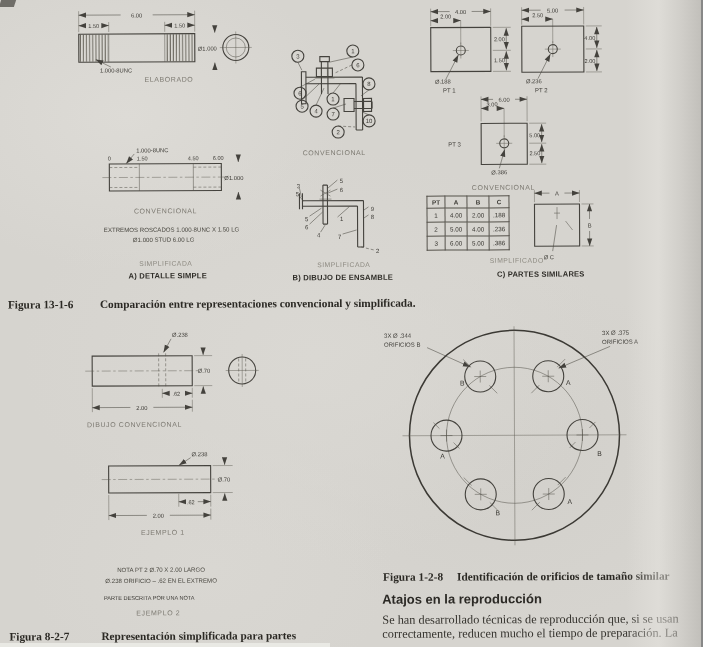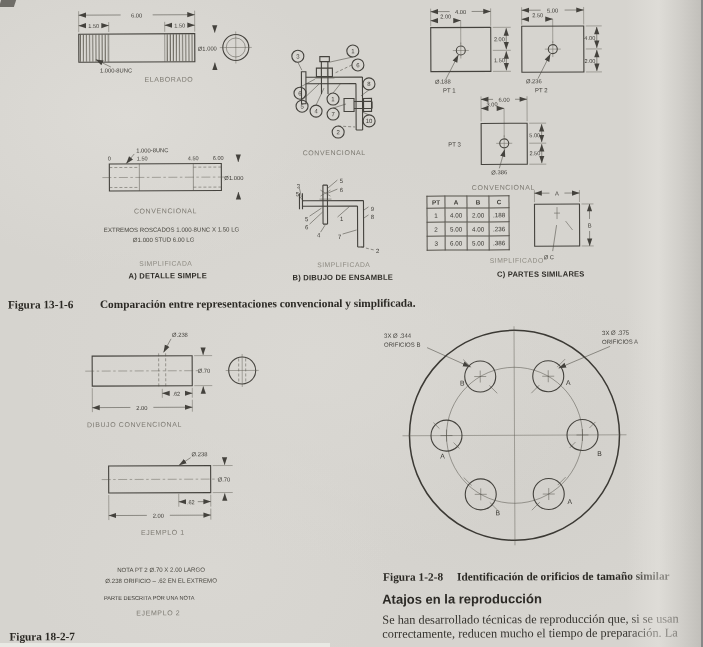--- a/index.html
+++ b/index.html
@@ -370,22 +370,23 @@
 
     <g>
       <text class="note" x="160" y="246" text-anchor="middle">NOTA PT 2 Ø.70 X 2.00 LARGO</text>
       <text class="note" x="160" y="257" text-anchor="middle">Ø.238 ORIFICIO – .62 EN EL EXTREMO</text>
       <text x="148" y="274" text-anchor="middle" style="font-size:5.6px" fill="#918e85">PARTE DESCRITA POR UNA NOTA</text>
       <text class="lab" x="157" y="289.5" fill="#66635c" text-anchor="middle">EJEMPLO 2</text>
     </g>
   </svg>
 
   <div class="caption" style="left:8px;top:629px">
-    <span>Figura 18-2-7</span>
+    <span>Figura 8-2-7</span>
   </div>
+  <div class="caption" style="left:100px;top:629px">Representación simplificada para partes</div>
 
   <svg style="left:370px;top:325px" width="333" height="248" viewBox="0 0 333 248">
     <g>
       <circle class="sb" cx="144" cy="111" r="105"></circle>
       <circle class="s2" cx="144" cy="111" r="68" stroke-width="0.6"></circle>
       <path class="ext" d="M144,2 V221 M32,111 H256" stroke-width="0.55"></path>
 
       <g>
         <circle class="s" cx="110" cy="52.1" r="15.5"></circle>
         <path class="s2" d="M93,35 L101,43 M119,61 L127,69 M104,52.1 H116 M110,46.1 V58.1"></path>

